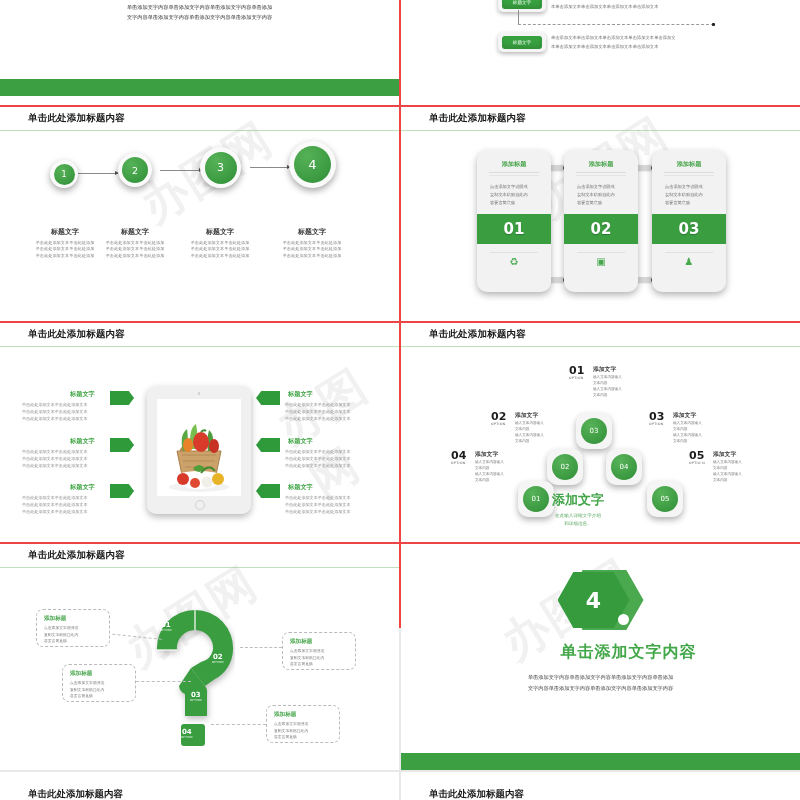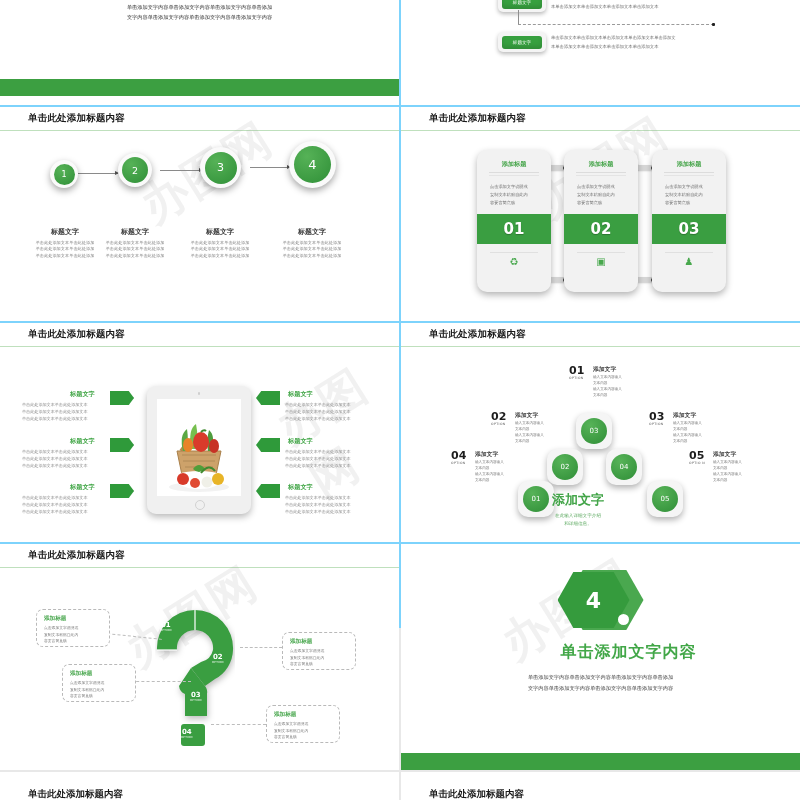--- a/index.html
+++ b/index.html
@@ -1,18 +1,18 @@
 <!DOCTYPE html>
 <html><head>
 <meta charset="utf-8">
 <style>
   html,body{margin:0;padding:0;background:#e8e8e8;}
   body{width:800px;height:800px;overflow:hidden;font-family:"DejaVu Sans","Liberation Sans",sans-serif;}
   .sheet{width:800px;height:628px;display:grid;grid-template-columns:399px 399px;
-         grid-template-rows:105px 214px 219px 226px 36px;gap:2px 2px;background:#7dd3fc;}
+         grid-template-rows:105px 214px 219px 226px 36px;gap:2px 2px;background:#ef4444;}
   .slide{background:#fff;position:relative;overflow:hidden;}
 
   
   .hdr{position:absolute;left:0;top:0;width:100%;height:24px;}
   .hdr .t{position:absolute;left:28px;top:5px;font-size:9.5px;font-weight:bold;color:#1a1a1a;letter-spacing:.2px;}
   .hdr .rule{position:absolute;left:0;bottom:0;width:100%;height:1.5px;background:#bfe0bd;}
 
   .wm{position:absolute;font-size:46px;color:rgba(150,150,150,.13);font-weight:bold;
       transform:rotate(-32deg);pointer-events:none;letter-spacing:2px;}
   .tiny{font-size:4.1px;color:#7d7d7d;line-height:1.55;letter-spacing:.1px;}

